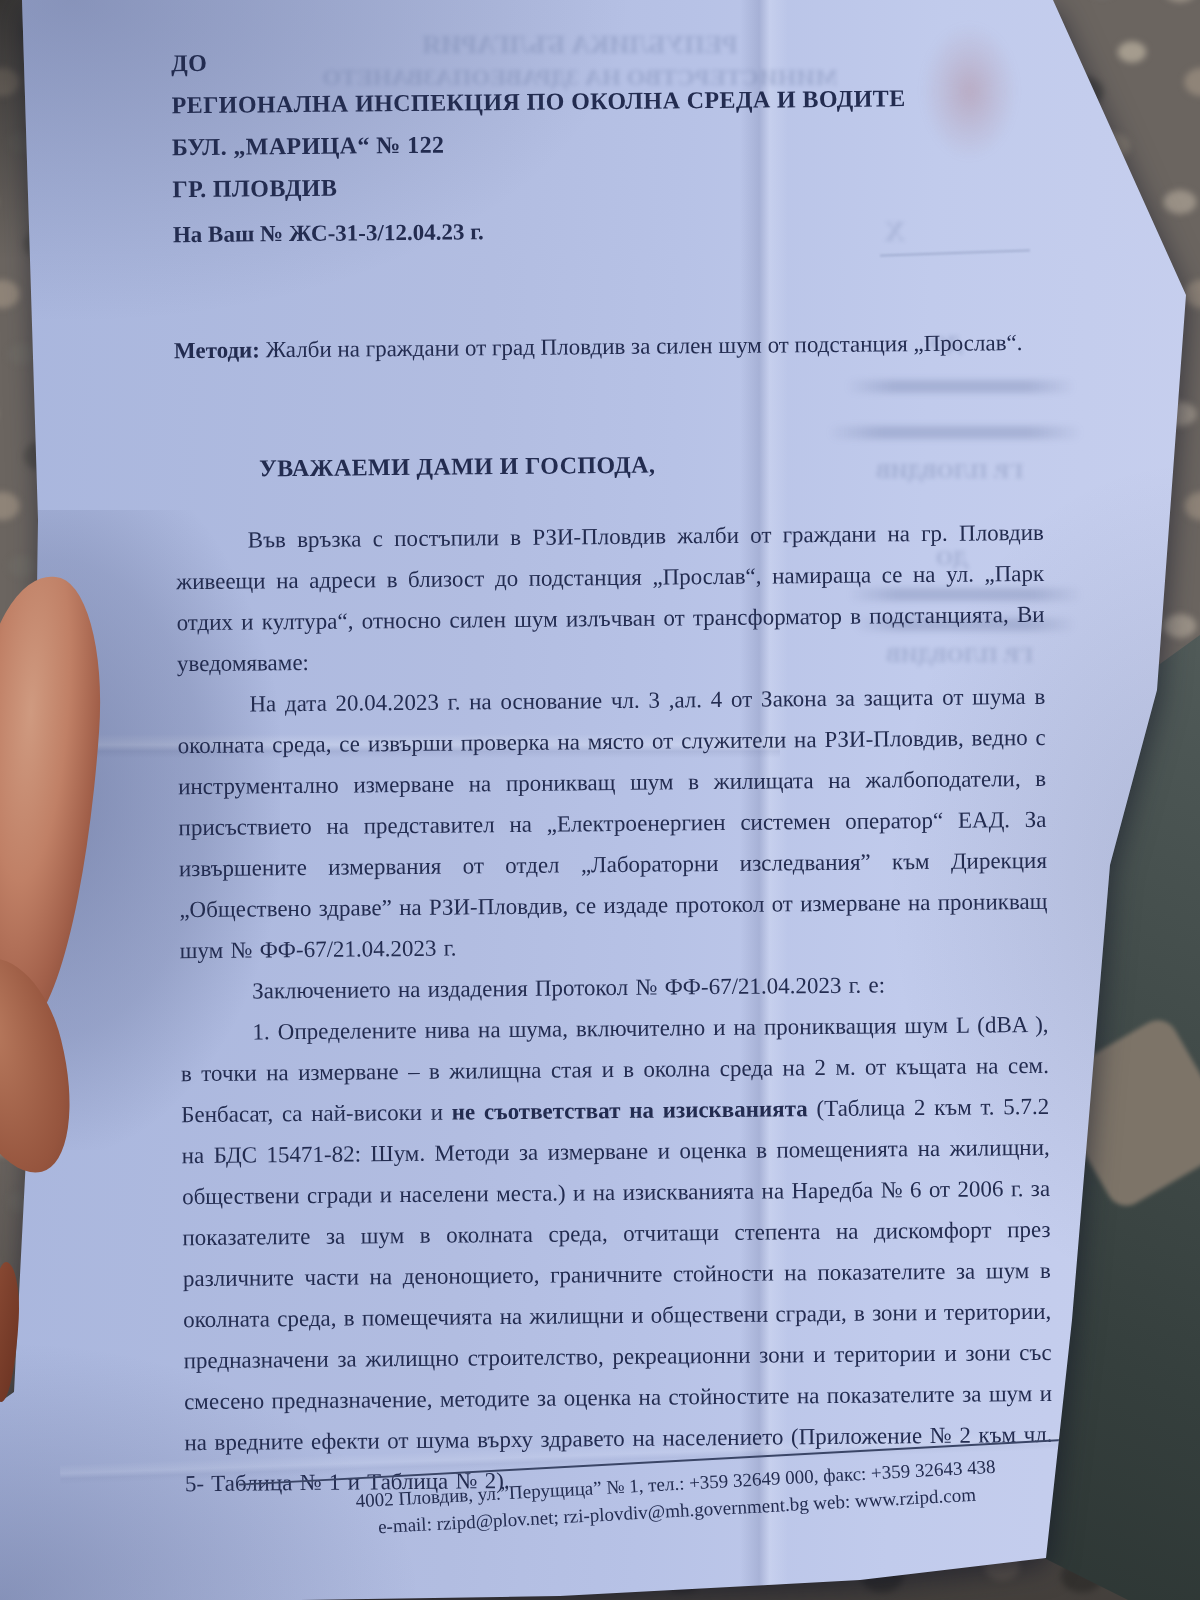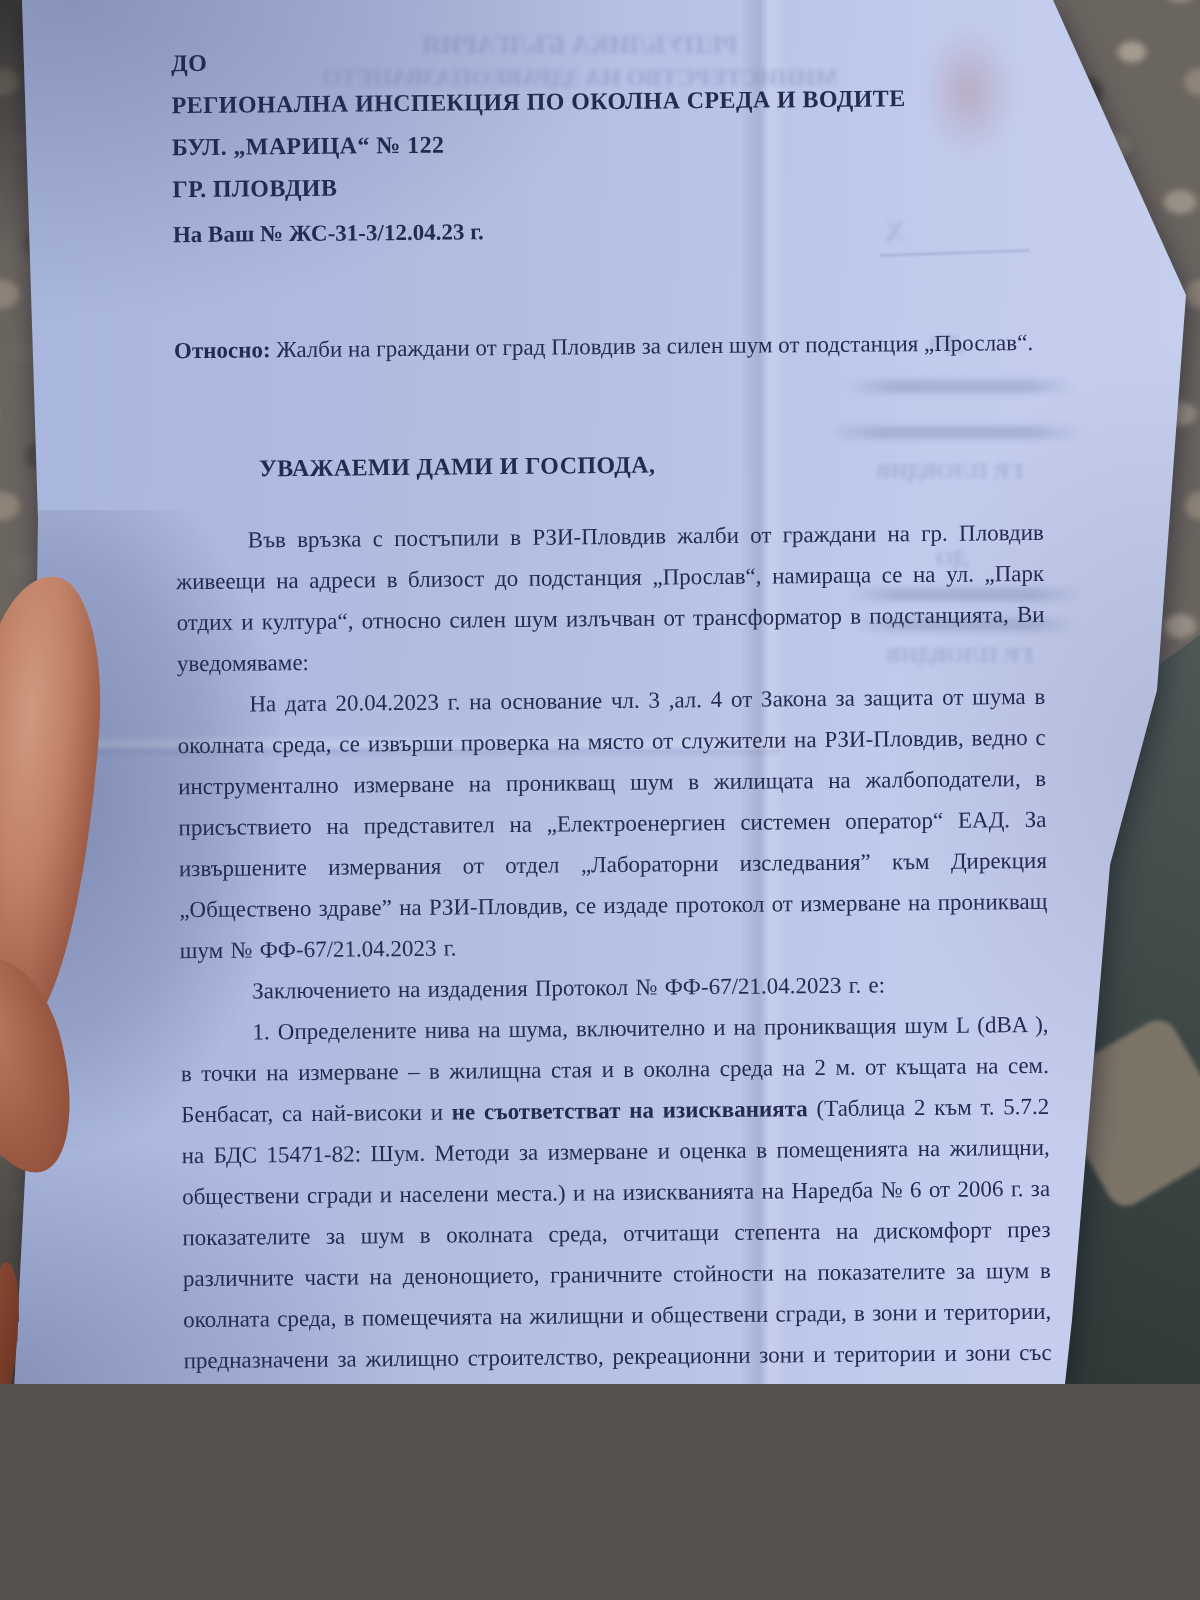--- a/index.html
+++ b/index.html
@@ -1,16 +1,16 @@
 <!DOCTYPE html>
 <html lang="bg"><head>
 <meta charset="utf-8">
 <style>
   html,body{margin:0;padding:0;background:#55524e;}
-  .scene{position:relative;width:1200px;height:1384px;overflow:hidden;
+  .scene{position:relative;width:1200px;height:1600px;overflow:hidden;
          font-family:"Liberation Serif","DejaVu Serif",serif;}
 
   
   .gravel{position:absolute;inset:0;background:#6b6560;}
   .gravel-tex{position:absolute;inset:-40px;
     background-image:
       radial-gradient(28px 20px at 20px 30px,  #9a9186 0 58%, transparent 60%),
       radial-gradient(34px 26px at 84px 72px,  #55524d 0 58%, transparent 60%),
       radial-gradient(26px 22px at 142px 24px, #7d7a76 0 58%, transparent 60%),
       radial-gradient(30px 24px at 42px 122px, #8f8478 0 58%, transparent 60%),
@@ -150,21 +150,21 @@
       <div class="bt bt-city2">ГР. ПЛОВДИВ</div>
 
       <div class="letter">
         <div class="hdr">ДО</div>
         <div class="hdr">РЕГИОНАЛНА ИНСПЕКЦИЯ ПО ОКОЛНА СРЕДА И ВОДИТЕ</div>
         <div class="hdr">БУЛ. „МАРИЦА“ № 122</div>
         <div class="hdr">ГР. ПЛОВДИВ</div>
         <div class="ref-line">На Ваш № ЖС-31-3/12.04.23 г.</div>
 
         <div class="subject">
-          <span class="lbl">Относно:</span><span> Жалби на граждани от град Пловдив за силен шум от подстанция „Прослав“.</span>
+          <span class="lbl">Методи:</span><span> Жалби на граждани от град Пловдив за силен шум от подстанция „Прослав“.</span>
         </div>
 
         <div class="salutation">УВАЖАЕМИ ДАМИ И ГОСПОДА,</div>
 
         <p class="body-p p1">Във връзка с постъпили в РЗИ-Пловдив жалби от граждани на гр. Пловдив живеещи на адреси в близост до подстанция „Прослав“, намираща се на ул. „Парк отдих и култура“, относно силен шум излъчван от трансформатор в подстанцията, Ви уведомяваме:</p>
         <p class="body-p">На дата 20.04.2023 г. на основание чл. 3 ,ал. 4 от Закона за защита от шума в околната среда, се извърши проверка на място от служители на РЗИ-Пловдив, ведно с инструментално измерване на проникващ шум в жилищата на жалбоподатели, в присъствието на представител на „Електроенергиен системен оператор“ ЕАД. За извършените измервания от отдел „Лабораторни изследвания” към Дирекция „Обществено здраве” на РЗИ-Пловдив, се издаде протокол от измерване на проникващ шум № ФФ-67/21.04.2023 г.</p>
         <p class="body-p">Заключението на издадения Протокол № ФФ-67/21.04.2023 г. е:</p>
         <p class="body-p"><span>1. Определените нива на шума, включително и на проникващия шум L (dBA ), в точки на измерване – в жилищна стая и в околна среда на 2 м. от къщата на сем. Бенбасат, са най-високи и </span><b>не съответстват на  изискванията</b><span> (Таблица 2 към т. 5.7.2 на БДС 15471-82: Шум. Методи за измерване и оценка в помещенията на жилищни, обществени сгради и населени места.) и на изискванията на Наредба № 6 от 2006 г. за показателите за шум в околната среда, отчитащи степента на дискомфорт през различните части на денонощието, граничните стойности на показателите за шум в околната среда, в помещечията на жилищни и обществени сгради, в зони и територии, предназначени за жилищно строителство, рекреационни зони и територии и зони със смесено предназначение, методите за оценка на стойностите на показателите за шум и на вредните ефекти от шума върху здравето на населението (Приложение № 2 към чл. 5- Таблица № 1 и Таблица № 2).</span></p>
       </div>
 

